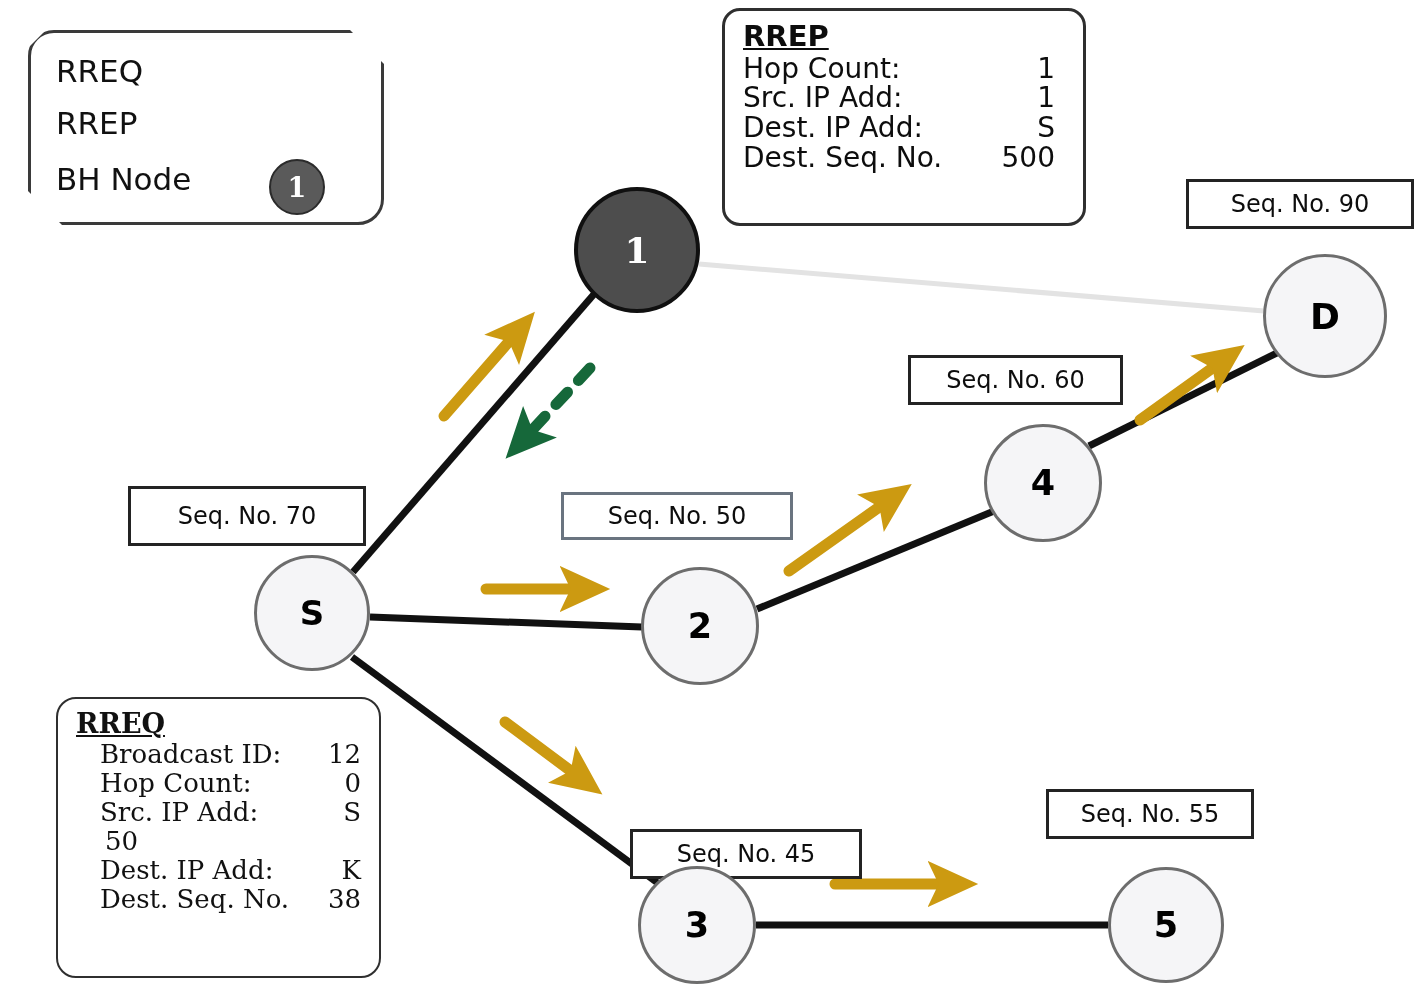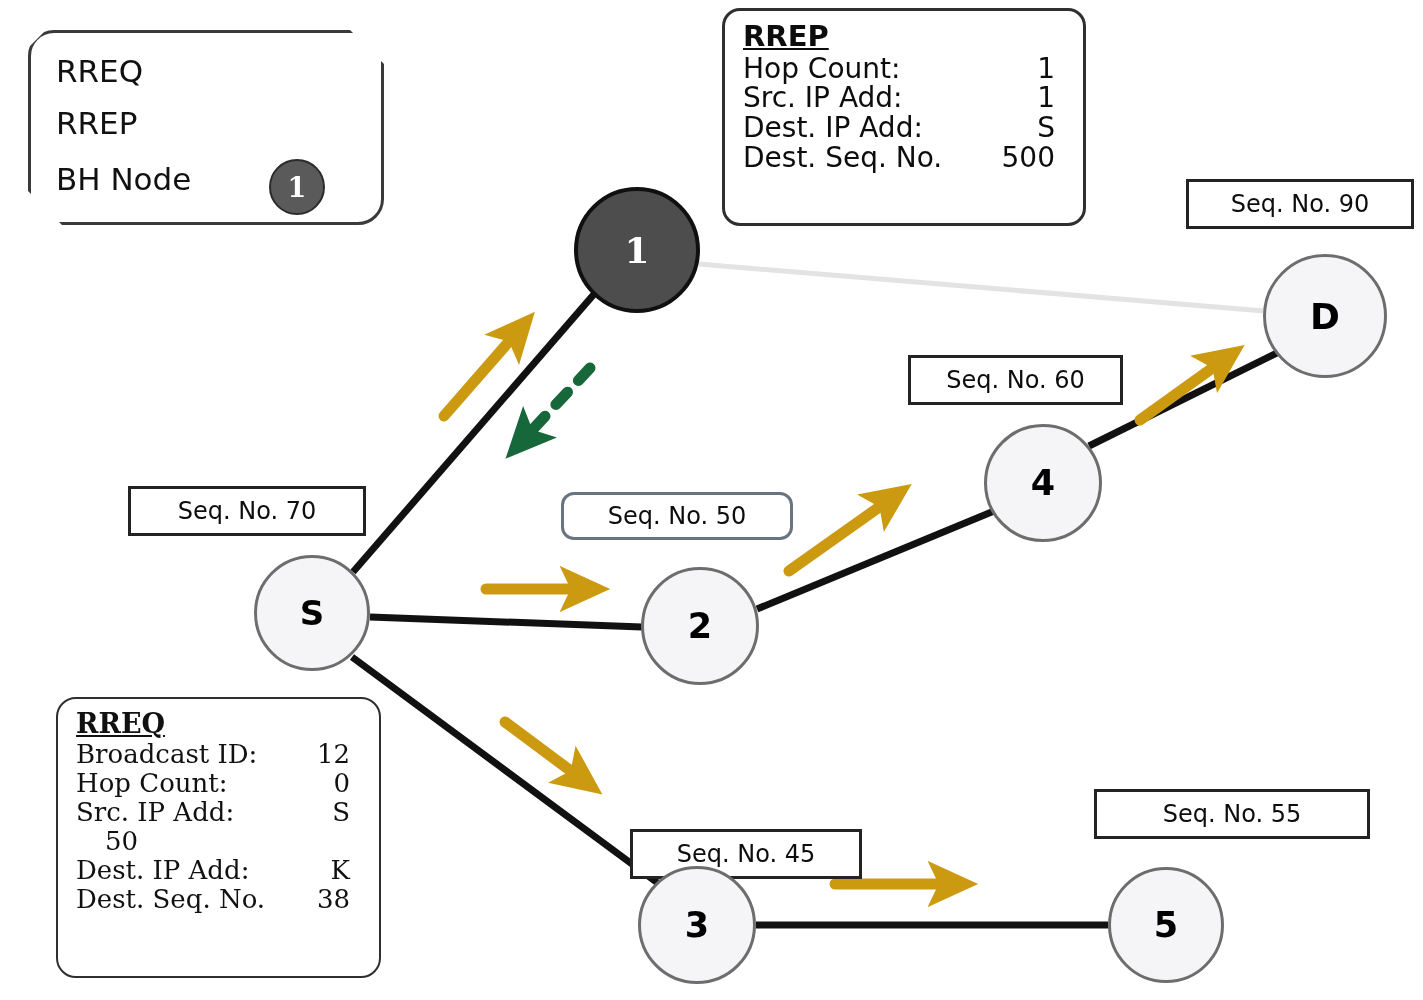--- a/index.html
+++ b/index.html
@@ -121,40 +121,40 @@
     width: 325px;
     height: 281px;
     font-family: "DejaVu Serif", serif;
     font-size: 26px;
     color: #111111;
     line-height: 1.115;
     border-width: 2px;
     border-radius: 20px;
   }
   #rreq-box .info-title { font-size: 27px; margin-bottom: 1px; }
-  #rreq-box .info-key { width: 212px; }
+  #rreq-box .info-key { width: 212px; margin-left: 24px; }
   #rreq-box .info-val { width: 62px; text-align: right; }
 
   
   .seq-tag {
     position: absolute;
     background: #ffffff;
     border: 3px solid #232323;
     box-sizing: border-box;
     font-family: "DejaVu Sans", sans-serif;
     font-size: 24px;
     color: #0d0d0d;
     display: flex;
     align-items: center;
     justify-content: center;
     white-space: nowrap;
     padding: 0 10px;
     letter-spacing: 0px;
   }
-  .seq-tag.soft { border-color: #6a7480; border-width: 3px; border-radius: 13px; }
+  .seq-tag.soft { border-color: #6a7480; border-width: 3px; }
 
   
   .node {
     position: absolute;
     border-radius: 50%;
     background: #f5f5f7;
     border: 3px solid #6d6d6d;
     box-sizing: border-box;
     display: flex;
     align-items: center;
@@ -265,26 +265,26 @@
   <div class="info-line">
     <span class="info-key">Dest. IP Add:</span>
     <span class="info-val">K</span>
   </div>
   <div class="info-line">
     <span class="info-key">Dest. Seq. No.</span>
     <span class="info-val">38</span>
   </div>
 </div>
 
-<div class="seq-tag" id="seq-0" style="left: 128px; top: 486px; width: 238px; height: 50px;">Seq. No. 70</div>
+<div class="seq-tag" id="seq-0" style="left: 128px; top: 486px; width: 238px; height: 60px;">Seq. No. 70</div>
 <div class="seq-tag soft" id="seq-1" style="left: 561px; top: 492px; width: 232px; height: 48px;">Seq. No. 50</div>
 <div class="seq-tag" id="seq-2" style="left: 908px; top: 355px; width: 215px; height: 50px;">Seq. No. 60</div>
 <div class="seq-tag" id="seq-3" style="left: 1186px; top: 179px; width: 228px; height: 50px;">Seq. No. 90</div>
 <div class="seq-tag" id="seq-4" style="left: 630px; top: 809px; width: 232px; height: 50px; margin-top: 20px;">Seq. No. 45</div>
-<div class="seq-tag" id="seq-5" style="left: 1046px; top: 789px; width: 276px; height: 50px; margin-left: 48px;">Seq. No. 55</div>
+<div class="seq-tag" id="seq-5" style="left: 1046px; top: 789px; width: 208px; height: 50px;">Seq. No. 55</div>
 
 <div class="node" id="node-S" style="left: 254px; top: 555px; width: 116px; height: 116px; font-size: 34px;">S</div>
 <div class="node dark" id="node-1" style="left: 574px; top: 187px; width: 126px; height: 126px; font-size: 36px;">1</div>
 <div class="node" id="node-2" style="left: 641px; top: 567px; width: 118px; height: 118px; font-size: 35px;">2</div>
 <div class="node" id="node-3" style="left: 638px; top: 866px; width: 118px; height: 118px; font-size: 35px;">3</div>
 <div class="node" id="node-4" style="left: 984px; top: 424px; width: 118px; height: 118px; font-size: 35px;">4</div>
 <div class="node" id="node-5" style="left: 1108px; top: 867px; width: 116px; height: 116px; font-size: 35px;">5</div>
 <div class="node" id="node-D" style="left: 1263px; top: 254px; width: 124px; height: 124px; font-size: 36px;">D</div>
 
 </body></html>

